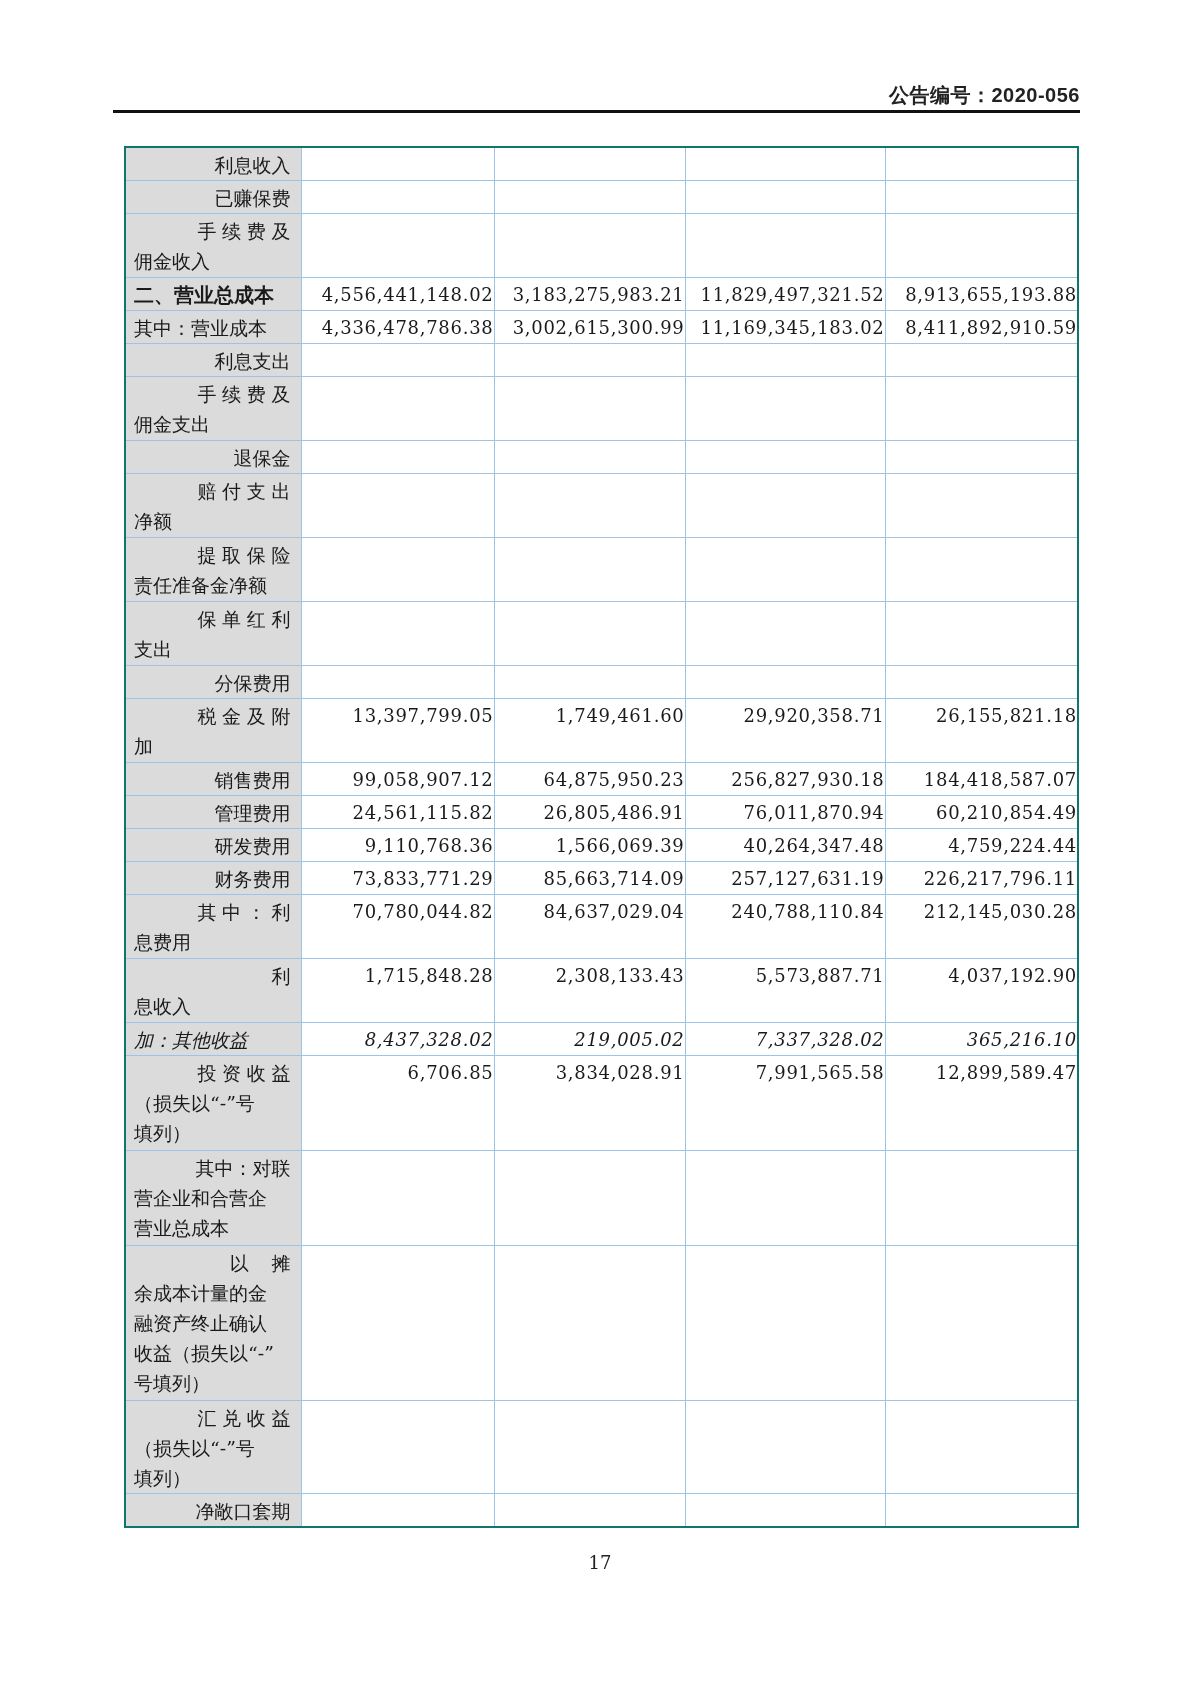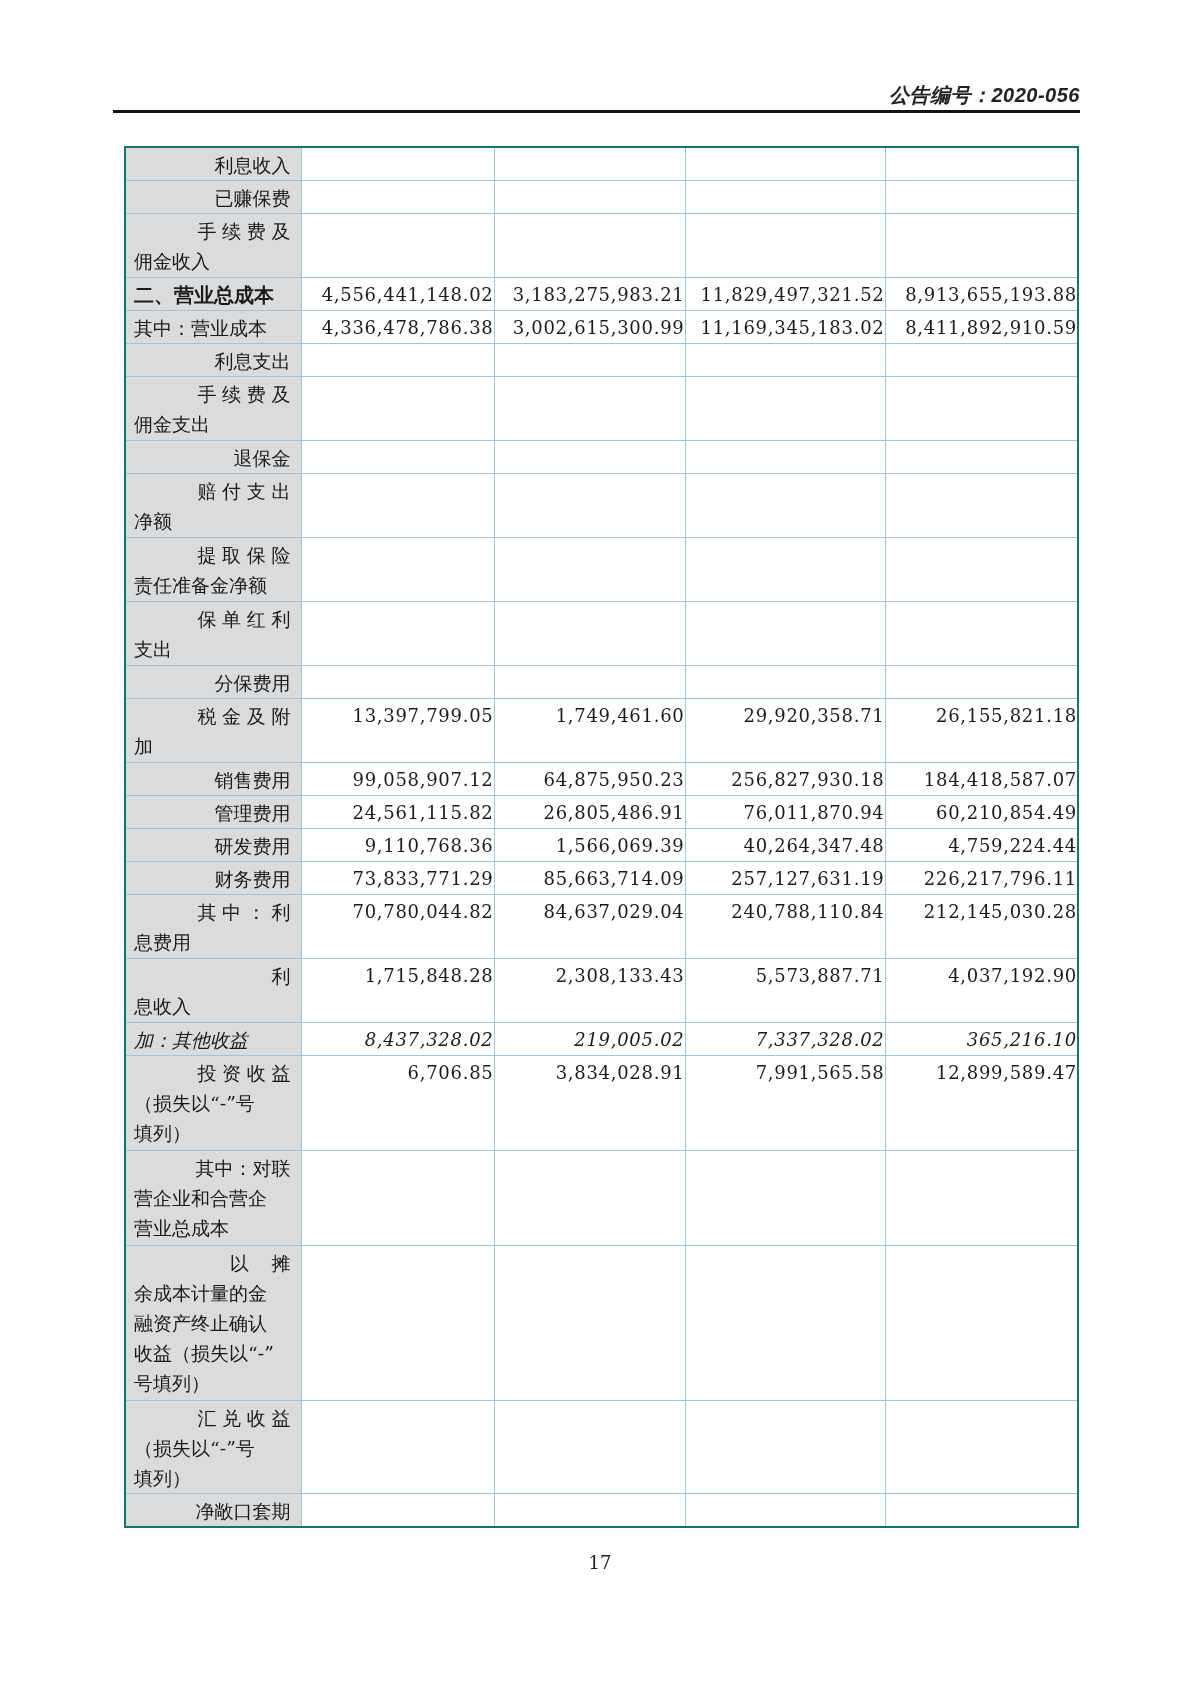--- a/index.html
+++ b/index.html
@@ -8,21 +8,20 @@
     background:#ffffff;
     font-family:"DejaVu Serif","Liberation Serif",serif;
     color:#1a1a1a;
     position:relative;
   }
   .doc-header {
     position:absolute; top:82px; right:120px;
     font-family:"Liberation Sans","DejaVu Sans",sans-serif;
     font-size:20px; font-weight:bold; color:#222;
     letter-spacing:0.5px;
-    font-style:italic;
   }
   .header-rule {
     position:absolute; top:110px; left:113px;
     width:967px; height:3px; background:#111;
   }
   table.fin-table {
     position:absolute; left:124px; top:146px;
     width:953px;
     border-collapse:collapse; table-layout:fixed;
     border:2px solid #0f766e;

